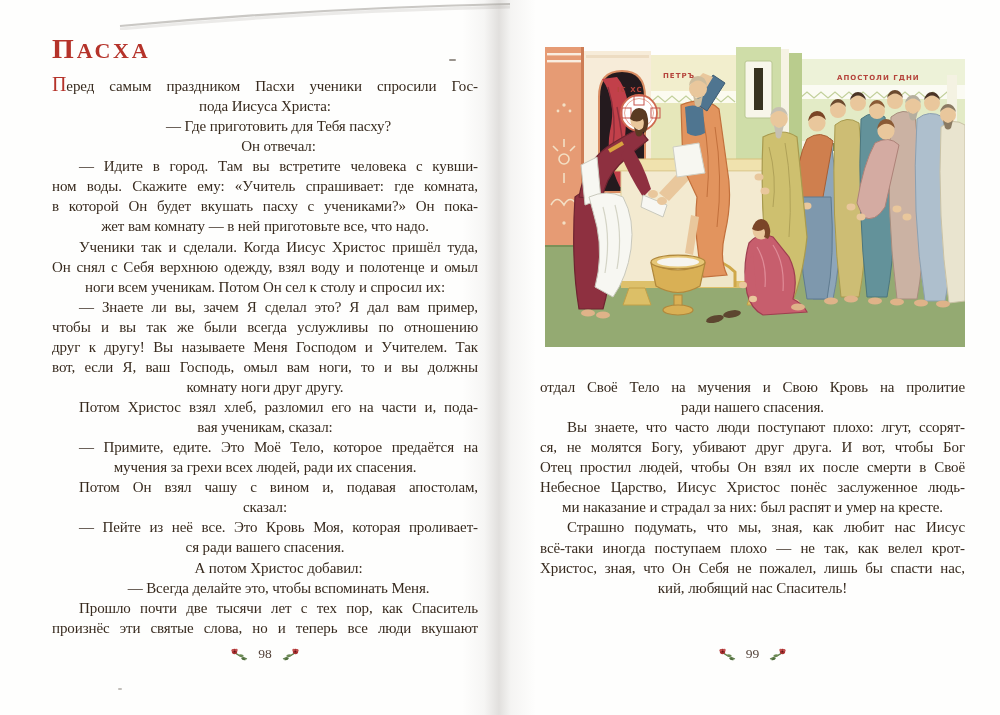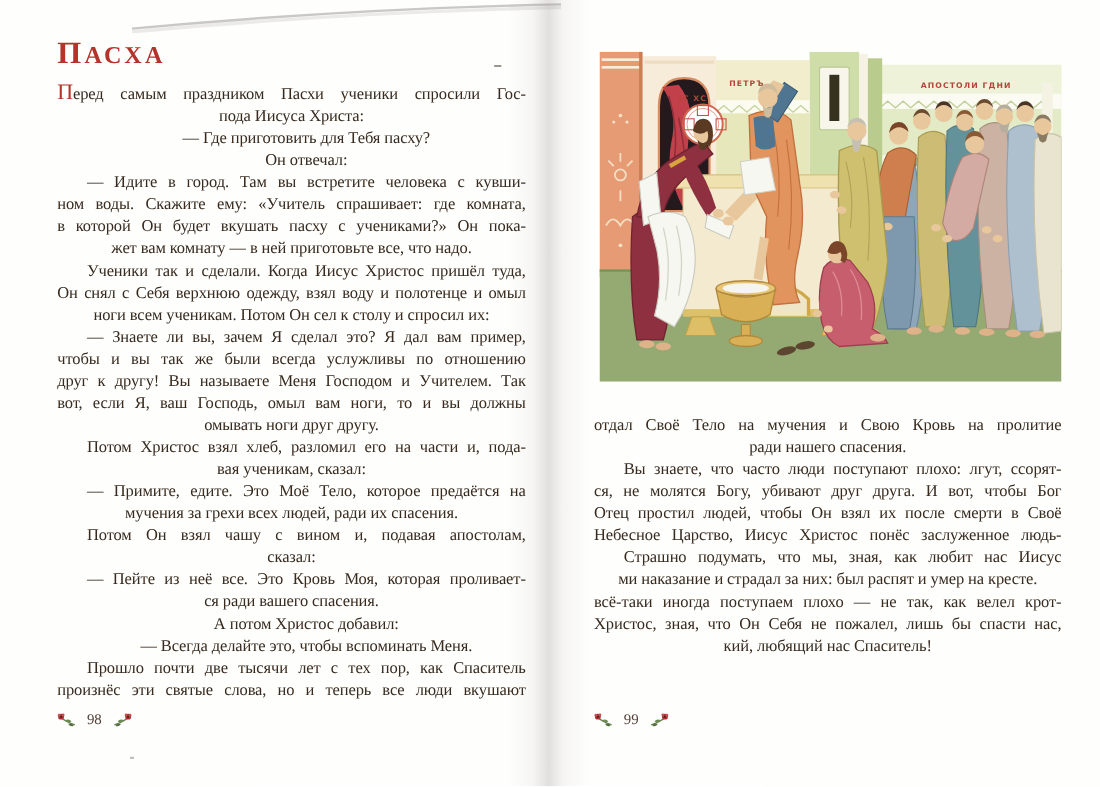--- a/index.html
+++ b/index.html
@@ -26,21 +26,21 @@
   }
   #left-text{left:52px;top:74px;}
   #right-text{left:540px;top:377px;width:425px;}
   .line{text-align:center;}
   .line.just{text-align:justify;text-align-last:justify;}
   .line.ind{text-indent:27px;}
   .dropcap{color:var(--accent);font-size:20px;font-weight:500;}
   
   .footer{
     position:absolute;top:644px;height:20px;display:flex;
-    align-items:center;gap:9px;
+    align-items:center;justify-content:center;gap:9px;
     font-size:13.5px;color:var(--foot);
   }
   #left-footer{left:52px;width:426px;}
   #right-footer{left:540px;width:425px;}
   .sprig{display:block;}
   
   #icon-wrap{position:absolute;left:545px;top:47px;width:420px;height:300px;}
   
   #gutter-shadow{
     position:absolute;left:462px;top:0;width:74px;height:715px;
@@ -71,21 +71,21 @@
       <div class="line just">ном воды. Скажите ему: «Учитель спрашивает: где комната,</div>
       <div class="line just">в которой Он будет вкушать пасху с учениками?» Он пока-</div>
       <div class="line">жет вам комнату — в ней приготовьте все, что надо.</div>
       <div class="line just ind">Ученики так и сделали. Когда Иисус Христос пришёл туда,</div>
       <div class="line just">Он снял с Себя верхнюю одежду, взял воду и полотенце и омыл</div>
       <div class="line">ноги всем ученикам. Потом Он сел к столу и спросил их:</div>
       <div class="line just ind">— Знаете ли вы, зачем Я сделал это? Я дал вам пример,</div>
       <div class="line just">чтобы и вы так же были всегда услужливы по отношению</div>
       <div class="line just">друг к другу! Вы называете Меня Господом и Учителем. Так</div>
       <div class="line just">вот, если Я, ваш Господь, омыл вам ноги, то и вы должны</div>
-      <div class="line">омывать ноги друг другу.</div>
+      <div class="line">комнату ноги друг другу.</div>
       <div class="line just ind">Потом Христос взял хлеб, разломил его на части и, пода-</div>
       <div class="line">вая ученикам, сказал:</div>
       <div class="line just ind">— Примите, едите. Это Моё Тело, которое предаётся на</div>
       <div class="line">мучения за грехи всех людей, ради их спасения.</div>
       <div class="line just ind">Потом Он взял чашу с вином и, подавая апостолам,</div>
       <div class="line">сказал:</div>
       <div class="line just ind">— Пейте из неё все. Это Кровь Моя, которая проливает-</div>
       <div class="line">ся ради вашего спасения.</div>
       <div class="line ind">А потом Христос добавил:</div>
       <div class="line ind">— Всегда делайте это, чтобы вспоминать Меня.</div>
@@ -325,22 +325,22 @@
   </svg>
   </div>
 
   <div id="right-text" class="textblock">
       <div class="line just">отдал Своё Тело на мучения и Свою Кровь на пролитие</div>
       <div class="line">ради нашего спасения.</div>
       <div class="line just ind">Вы знаете, что часто люди поступают плохо: лгут, ссорят-</div>
       <div class="line just">ся, не молятся Богу, убивают друг друга. И вот, чтобы Бог</div>
       <div class="line just">Отец простил людей, чтобы Он взял их после смерти в Своё</div>
       <div class="line just">Небесное Царство, Иисус Христос понёс заслуженное людь-</div>
+      <div class="line">ми наказание и страдал за них: был распят и умер на кресте.</div>
       <div class="line just ind">Страшно подумать, что мы, зная, как любит нас Иисус</div>
-      <div class="line">ми наказание и страдал за них: был распят и умер на кресте.</div>
       <div class="line just">всё-таки иногда поступаем плохо — не так, как велел крот-</div>
       <div class="line just">Христос, зная, что Он Себя не пожалел, лишь бы спасти нас,</div>
       <div class="line">кий, любящий нас Спаситель!</div>
     </div>
 
   <div id="right-footer" class="footer">
     <svg class="sprig" width="18" height="13" viewBox="0 0 18 13">
       <path d="M3.5 4.5 Q8 8 16 11" stroke="#5f7d4a" stroke-width="1.1" fill="none"></path>
       <path d="M7 7 q4 -2 6 1 q-4 2 -6 -1z" fill="#6d8a54"></path>
       <path d="M10 10 q4 -1 5 2 q-4 1 -5 -2z" fill="#52703f"></path>

